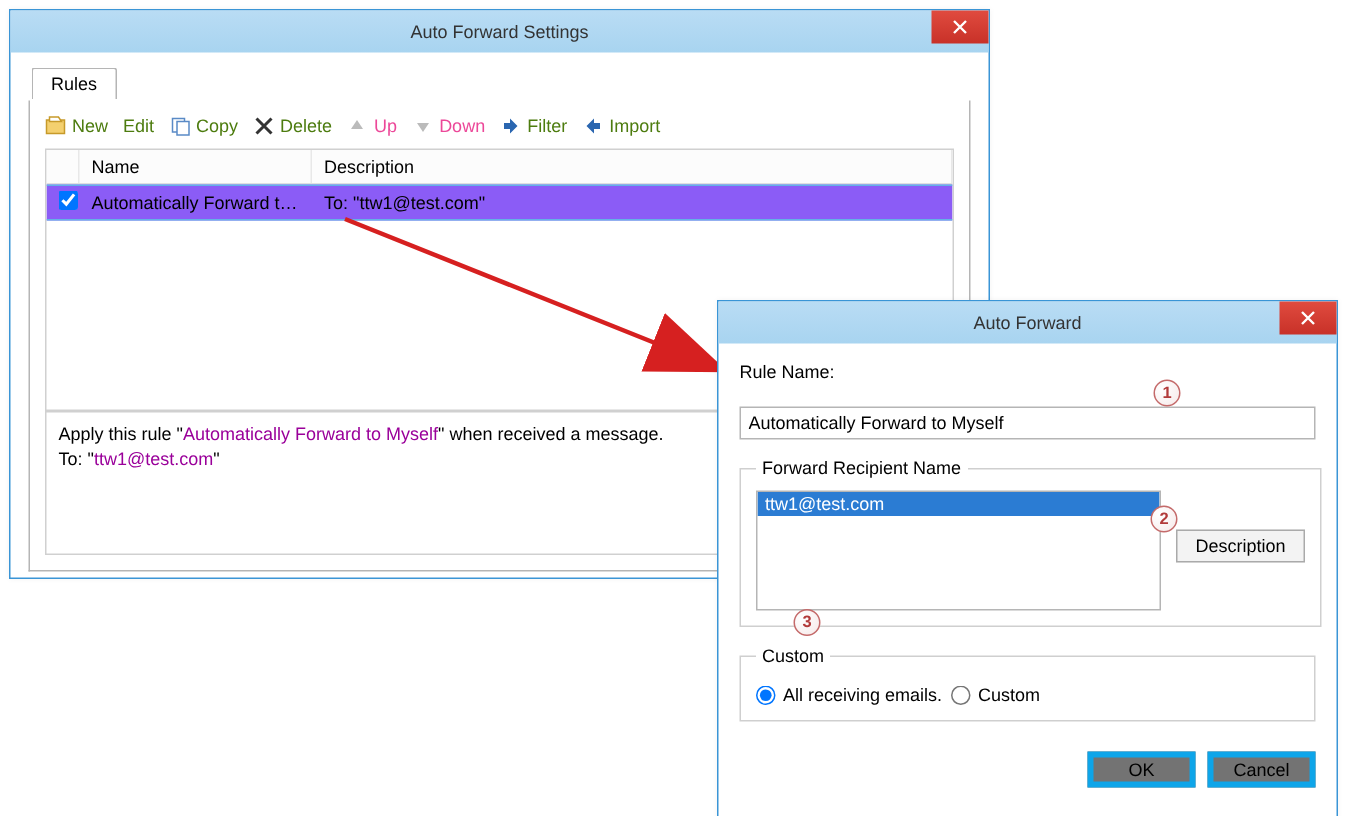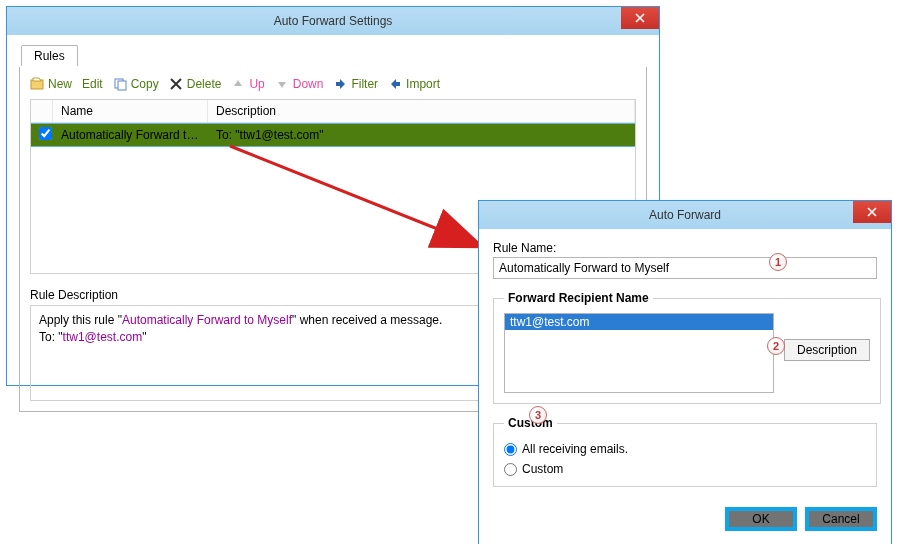--- a/index.html
+++ b/index.html
@@ -55,61 +55,61 @@
   .toolbar .ico { width: 14px; height: 14px; display: inline-flex; align-items: center; justify-content: center; }
 
   .rules-table {
     border: 1px solid #d0d0d0; height: 175px; overflow: hidden;
   }
   .rt-head { display: flex; background: #fcfcfc; border-bottom: 1px solid #e0e0e0; }
   .rt-head .col { padding: 4px 8px; border-right: 1px solid #e8e8e8; font-weight: normal; }
   .col-chk { width: 22px; }
   .col-name { width: 155px; }
   .col-desc { flex: 1; }
-  .rt-row { display: flex; align-items: center; background: #4d7c0f; border: 1px solid #63b2e6; border-left:none; border-right:none; }
+  .rt-row { display: flex; align-items: center; background: #8b5cf6; border: 1px solid #63b2e6; border-left:none; border-right:none; }
   .rt-row .col { padding: 3px 8px; white-space: nowrap; overflow: hidden; text-overflow: ellipsis; }
   .rt-row input[type=checkbox] { margin: 0; }
 
   .desc-label { margin-top: 14px; margin-bottom: 3px; }
   .desc-box {
     border: 1px solid #d0d0d0; height: 96px; padding: 6px 8px; line-height: 1.45;
     overflow: hidden;
   }
   .desc-box .link { color: #9a009a; cursor: pointer; }
 
   
   .arrow {
     position: absolute; left: 225px; top: 138px; width: 280px; height: 120px;
     pointer-events: none;
   }
 
   
   .win2 { left: 478px; top: 200px; width: 414px; height: 444px; }
   .win2 .content2 { padding: 12px 14px 10px 14px; }
 
-  .ruleName-label { margin-bottom: 2px; }
+  .ruleName-label { margin-bottom: 16px; }
   .ruleName-input {
     width: 100%; height: 22px; border: 1px solid #b5b5b5; padding: 2px 5px;
   }
 
   fieldset {
     border: 1px solid #cfcfcf; margin: 12px 0 0 0; padding: 8px 10px 10px 10px;
   }
-  legend { padding: 0 4px; font-weight: bold; }
+  legend { padding: 0 4px; }
 
   .recip-row { display: flex; gap: 10px; align-items: flex-start; }
   .recip-list {
     width: 270px; height: 80px; border: 1px solid #b5b5b5; background: #fff; overflow: hidden;
   }
   .recip-list .item { background: #2b7cd3; color: #fff; padding: 1px 5px; }
   .recip-btn {
     border: 1px solid #aaa; background: #f3f3f3; padding: 3px 12px; cursor: pointer; margin-top: 26px;
   }
 
-  .filter-options { display: flex; flex-direction: column; gap: 6px; padding-top: 4px; }
+  .filter-options { display: flex; gap: 6px; padding-top: 4px; }
   .radio-row { display: flex; align-items: center; gap: 5px; cursor: pointer; }
   .radio-row input { margin: 0; }
 
   .btnrow { display: flex; justify-content: flex-end; gap: 8px; padding: 10px 14px 0 0; }
   .dlg-btn { border: 4px solid #0ea5e9; background: #737373; width: 72px; height: 24px; cursor: pointer; }
 
   
   .callout {
     position: absolute; width: 18px; height: 18px; border-radius: 50%;
     border: 1px solid #c46a6a;
@@ -206,21 +206,20 @@
           <div class="col col-name">Name</div>
           <div class="col col-desc">Description</div>
         </div>
         <div class="rt-row">
           <div class="col col-chk"><input type="checkbox" checked="" style=""></div>
           <div class="col col-name">Automatically Forward to...</div>
           <div class="col col-desc">To: "ttw1@test.com"</div>
         </div>
       </div>
 
-      <div class="desc-label">Rule Description</div>
       <div class="desc-box">
         <div>
           <span>Apply this rule "</span><span class="link">Automatically Forward to Myself</span><span>" when received a message.</span>
         </div>
         <div>
           <span>To: "</span><span class="link">ttw1@test.com</span><span>"</span>
         </div>
       </div>
     </div>
   </div>

